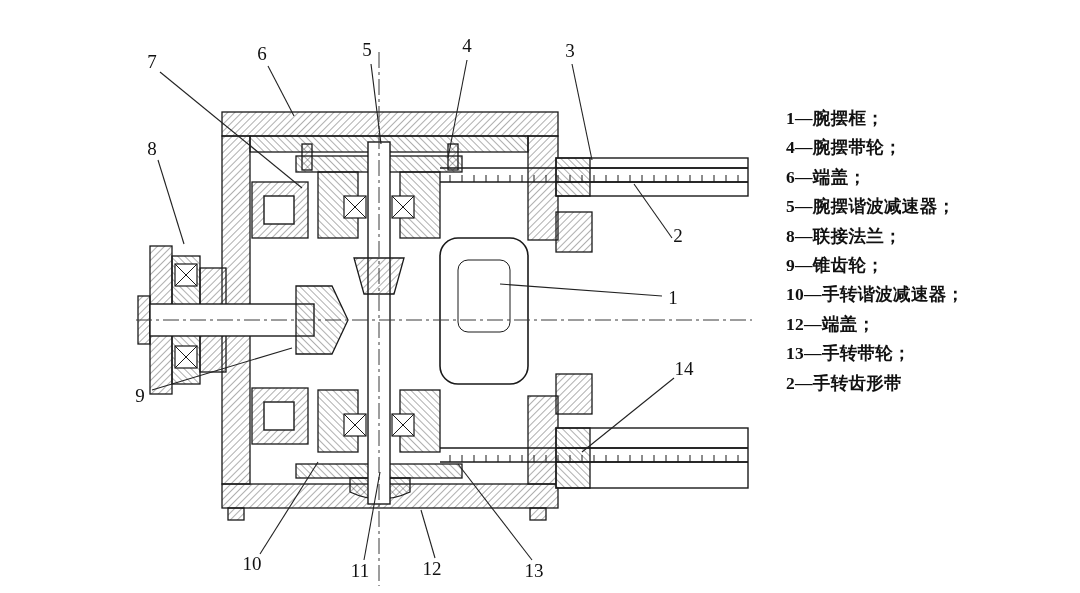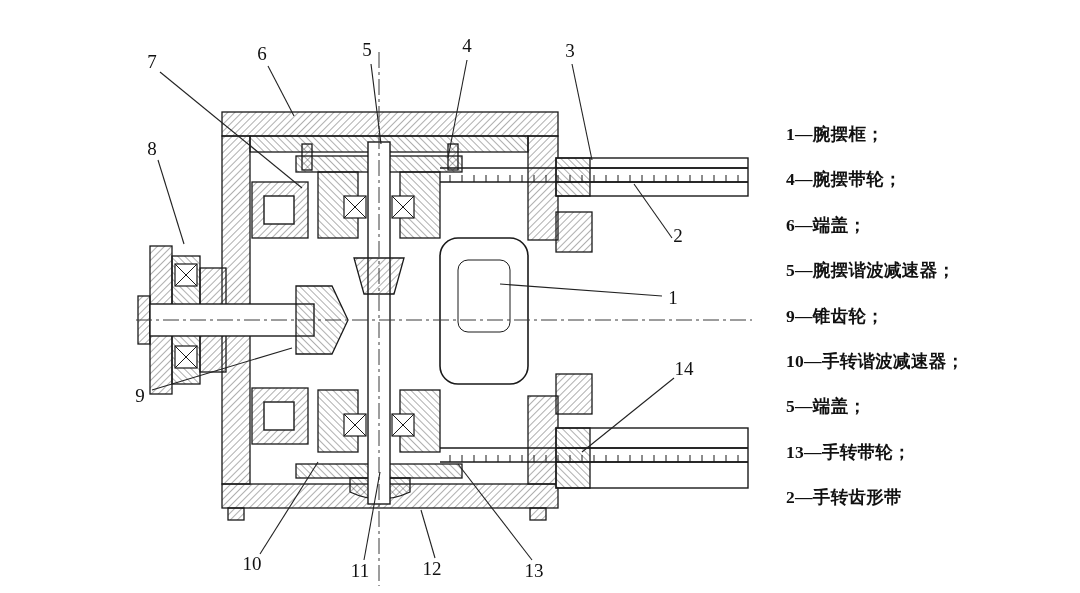--- a/index.html
+++ b/index.html
@@ -24,21 +24,21 @@
     font-family:"Liberation Serif","DejaVu Serif",serif;
     font-size:19px;fill:#111;
   }
 
   
   .legend{
     position:absolute;left:786px;top:104px;width:290px;
     color:#111;font-size:17.5px;line-height:29.4px;
     font-weight:600;letter-spacing:.3px;
   }
-  .legend-item{white-space:nowrap;margin-top:16px;}
+  .legend-item{white-space:nowrap;}
 </style>
 </head>
 <body>
 
 <div class="figure-wrap">
 
   <svg width="1080" height="593" viewBox="0 0 1080 593">
     <defs>
       <pattern id="hatchA" width="5" height="5" patternUnits="userSpaceOnUse" patternTransform="rotate(45)">
         <line x1="0" y1="0" x2="0" y2="5" stroke="#2b2b2b" stroke-width="0.75"></line>
@@ -177,20 +177,21 @@
       <text class="num" x="432" y="575" text-anchor="middle">12</text>
       <text class="num" x="534" y="577" text-anchor="middle">13</text>
     </g>
   </svg>
 
   <div class="legend">
     <div class="legend-item">1—腕摆框；</div>
     <div class="legend-item">4—腕摆带轮；</div>
     <div class="legend-item">6—端盖；</div>
     <div class="legend-item">5—腕摆谐波减速器；</div>
+    <div class="legend-item">8—联接法兰；</div>
     <div class="legend-item">9—锥齿轮；</div>
     <div class="legend-item">10—手转谐波减速器；</div>
-    <div class="legend-item">5—端盖；</div>
+    <div class="legend-item">12—端盖；</div>
     <div class="legend-item">13—手转带轮；</div>
     <div class="legend-item">2—手转齿形带</div>
   </div>
 
 </div>
 
 </body></html>

